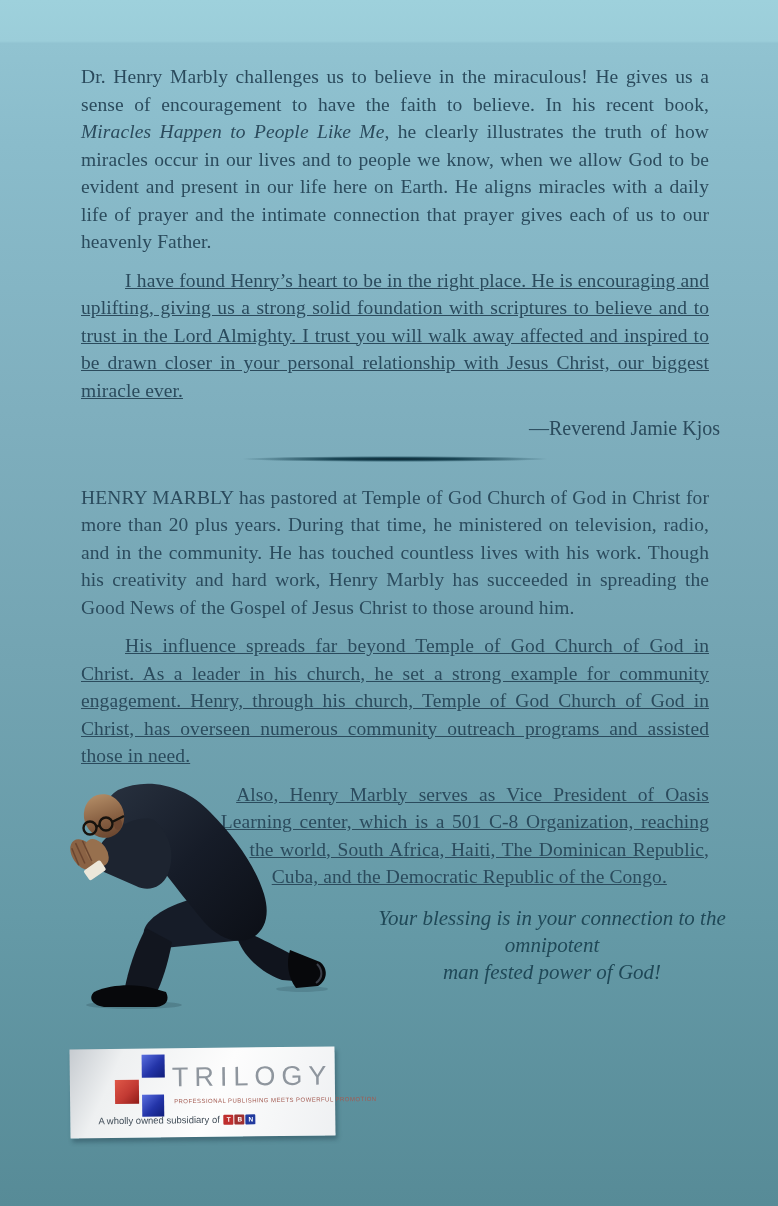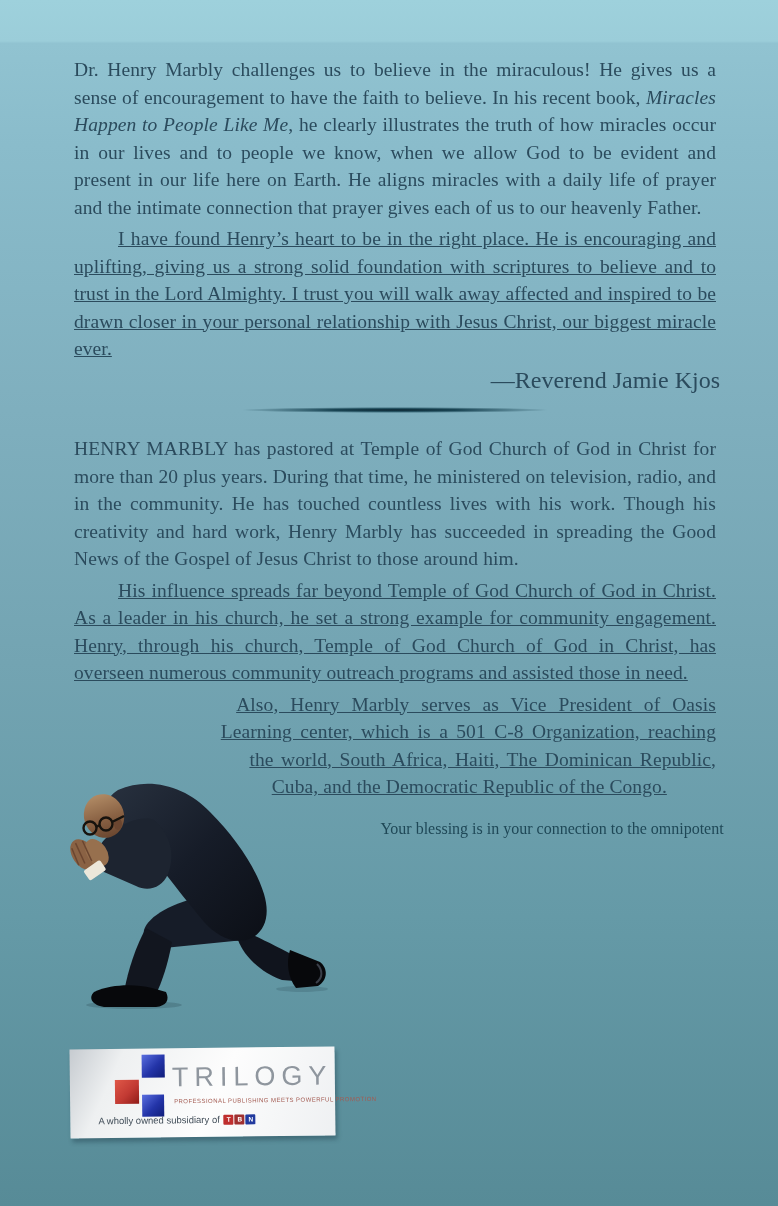--- a/index.html
+++ b/index.html
@@ -6,42 +6,42 @@
   .page {
     position:relative; width:778px; height:1206px; overflow:hidden;
     font-family:"Liberation Serif", serif;
     background:linear-gradient(180deg,
       #9ed1dc 0%, #9bcdd9 3.4%, #91c3d1 3.6%,
       #8abccb 12%, #7fafbe 34%, #73a4b2 55%,
       #659aa7 76%, #578b97 100%);
   }
   .col { position:absolute; left:70px; top:52px; width:650px; }
   .p {
-    margin:4px; text-align:justify; font-size:19.5px; line-height:27.5px;
+    margin:11px; text-align:justify; font-size:19.5px; line-height:27.5px;
     color:#2b4b5d; letter-spacing:0.1px;
   }
   .indent { text-indent:44px;text-decoration:underline; }
   .bktitle { font-style:italic; }
-  .attrib { text-align:right; font-size:24px; line-height:27.5px; color:#2b4b5d; }
+  .attrib { text-align:right; font-size:20px; line-height:27.5px; color:#2b4b5d; }
   .divider {
     width:310px; height:6px; margin:13px auto 0; border-radius:50%;
     background:radial-gradient(closest-side at 50% 50%, #0b2531 0%, #194453 42%, rgba(90,140,155,0) 100%);
   }
   .bio { margin-top:22px; }
   .photo-float {
     float:left; width:270px; height:250px;
     margin:26px 0 0 -12px;
     shape-outside:polygon(0 0, 50px 0, 75px 18px, 95px 30px, 120px 42px, 150px 75px,
       178px 100px, 195px 125px, 200px 150px, 195px 172px, 230px 195px,
       262px 215px, 270px 232px, 270px 250px, 0 250px);
     shape-margin:14px;
   }
   .blessing {
     margin:14px 0 0 282px; width:400px; text-align:center;
-    font-size:16px; line-height:27px; color:#1f4857;
+    font-style:italic; font-size:21px; line-height:27px; color:#1f4857;
   }
   .blessing span { display:block; }
   .photo { position:absolute; left:54px; top:780px; width:280px; height:232px; }
 
   
   .logo-box {
     position:absolute; left:70px; top:1048px; width:265px; height:89px;
     background:linear-gradient(115deg, #c6cbd0 0%, #eef0f1 18%, #fdfdfd 55%, #eef0f2 100%);
     transform:rotate(-0.7deg);
     box-shadow:2px 4px 4px rgba(20,45,60,0.35);
@@ -87,20 +87,21 @@
 
     <div class="divider"></div>
 
     <section class="bio">
       <p class="p">HENRY MARBLY has pastored at Temple of God Church of God in Christ for more than 20 plus years. During that time, he ministered on television, radio, and in the community. He has touched countless lives with his work. Though his creativity and hard work, Henry Marbly has succeeded in spreading the Good News of the Gospel of Jesus Christ to those around him.</p>
       <p class="p indent">His influence spreads far beyond Temple of God Church of God in Christ. As a leader in his church, he set a strong example for community engagement. Henry, through his church, Temple of God Church of God in Christ, has overseen numerous community outreach programs and assisted those in need.</p>
       <div class="photo-float"></div>
       <p class="p indent">Also, Henry Marbly serves as Vice President of Oasis Learning center, which is a 501 C-8 Organization, reaching the world, South Africa, Haiti, The Dominican Republic, Cuba, and the Democratic Republic of the Congo.</p>
       <div class="blessing">
         <span>Your blessing is in your connection to the omnipotent</span>
+        <span>man fested power of God!</span>
       </div>
     </section>
 
   </div>
 
   <svg class="photo" viewBox="0 0 280 232">
     <defs>
       <linearGradient id="g-skin" x1="0" y1="0" x2="0" y2="1">
         <stop offset="0" stop-color="#b08a64"></stop>
         <stop offset="0.55" stop-color="#8a6244"></stop>

